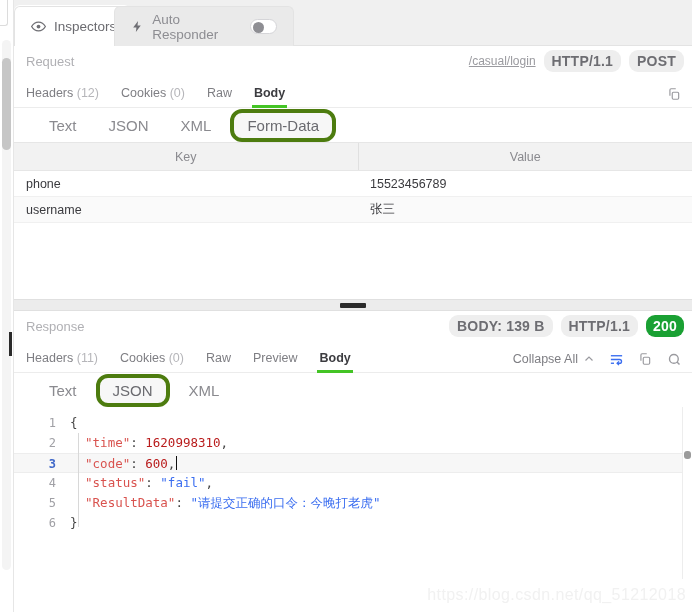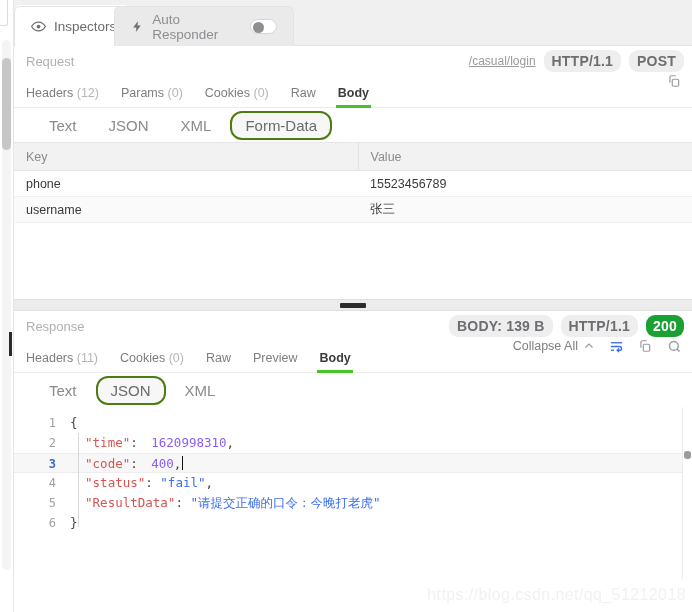--- a/index.html
+++ b/index.html
@@ -91,34 +91,34 @@
     position: relative; font-size: 12.5px; color: #7e7e83;
     padding: 0 11px 7px 11px; white-space: nowrap;
   }
   .navtab:first-child { padding-left: 0; }
   .navtab .cnt { color: #b6b6ba; }
   .navtab.active { color: #3c3c40; font-weight: bold; }
   .navtab.active::after {
     content: ""; position: absolute; left: 9px; right: 9px; bottom: -1px;
     height: 3px; background: #44c425;
   }
-  .nav-right { position: absolute; right: 10px; bottom: 18px; display: flex; align-items: center; gap: 13px; }
+  .nav-right { position: absolute; right: 10px; bottom: 5px; display: flex; align-items: center; gap: 13px; }
   .collapse-all { font-size: 12.5px; color: #7e7e83; display: flex; align-items: center; gap: 5px; }
   .icon-btn { width: 16px; height: 16px; display: inline-flex; align-items: center; justify-content: center; color: #9a9a9f; }
   .icon-btn.blue { color: #3b6ef0; }
 
   
   .fmtrow { height: 34px; display: flex; align-items: center; padding: 0 22px; background: #fff; gap: 6px; }
   .fmt { font-size: 15px; color: #8a8a8f; padding: 4px 13px; border-radius: 12px; }
-  .fmt.active { border: 2px solid #4d7c0f; background: #f7f7f7; color: #6a6a6f; }
+  .fmt.active { border: 4px solid #4d7c0f; background: #f7f7f7; color: #6a6a6f; }
 
   
   .kvtable { width: 100%; border-collapse: collapse; table-layout: fixed; }
   .kvtable th {
-    text-align: left; font-weight: normal; font-size: 12.5px; color: #8a8a8f;
+    text-align: center; font-weight: normal; font-size: 12.5px; color: #8a8a8f;
     background: #f2f2f2; height: 28px; padding: 0 12px;
     border-top: 1px solid #e6e6e6; border-bottom: 1px solid #e6e6e6;
   }
   .kvtable th + th { border-left: 1px solid #e0e0e0; }
   .kvtable td {
     font-size: 12.5px; color: #3a3a3e; height: 26px; padding: 0 12px;
     border-bottom: 1px solid #f0f0f0;
   }
   .kvtable tr.odd td { background: #ffffff; }
   .kvtable tr.even td { background: #fafafa; }
@@ -149,21 +149,21 @@
     color: #a0a0a5; font-size: 12px; user-select: none;
   }
   .jline.active .lnum { color: #4169c9; font-weight: bold; }
   .jcode { position: relative; flex: 1; white-space: pre; color: #333; }
   .guide {
     position: absolute; left: 64px; top: 0; width: 1px; height: 100%;
     background: #d8d8d8;
   }
   .k { color: #d9534f; }
   .s { color: #3b6ef0; }
-  .n { color: #8b5cf6; margin-left: 6px; }
+  .n { color: #b91c1c; }
   .p { color: #444; }
   .cursor {
     display: inline-block; width: 1px; height: 14px; background: #111;
     vertical-align: -2px; margin-left: 1px;
   }
 
   
   .right-sb {
     position: absolute; right: 0; top: 0; width: 10px; height: 100%;
     border-left: 1px solid #ededed; background: #ffffff;
@@ -223,24 +223,20 @@
         <span class="url-text">/casual/login</span>
         <span class="pill">HTTP/1.1</span>
         <span class="pill">POST</span>
       </div>
     </div>
 
     <div class="navrow">
       <div class="navtab">
         <span>Headers</span>
         <span class="cnt">(12)</span>
-      </div>
-      <div class="navtab">
-        <span>Params</span>
-        <span class="cnt">(0)</span>
       </div>
       <div class="navtab">
         <span>Cookies</span>
         <span class="cnt">(0)</span>
       </div>
       <div class="navtab">
         <span>Raw</span>
       </div>
       <div class="navtab active">
         <span>Body</span>
@@ -360,21 +356,21 @@
           <span class="jcode"><span class="p">{</span></span>
         </div>
 
         <div class="jline">
           <span class="lnum">2</span>
           <span class="jcode">  <span class="k">"time"</span><span class="p">: </span><span class="n">1620998310</span><span class="p">,</span></span>
         </div>
 
         <div class="jline active">
           <span class="lnum">3</span>
-          <span class="jcode">  <span class="k">"code"</span><span class="p">: </span><span class="n">400</span><span class="p">,</span><span class="cursor"></span></span>
+          <span class="jcode">  <span class="k">"code"</span><span class="p">: </span><span class="n">600</span><span class="p">,</span><span class="cursor"></span></span>
         </div>
 
         <div class="jline">
           <span class="lnum">4</span>
           <span class="jcode">  <span class="k">"status"</span><span class="p">: </span><span class="s">"fail"</span><span class="p">,</span></span>
         </div>
 
         <div class="jline">
           <span class="lnum">5</span>
           <span class="jcode">  <span class="k">"ResultData"</span><span class="p">: </span><span class="s">"请提交正确的口令：今晚打老虎"</span></span>

